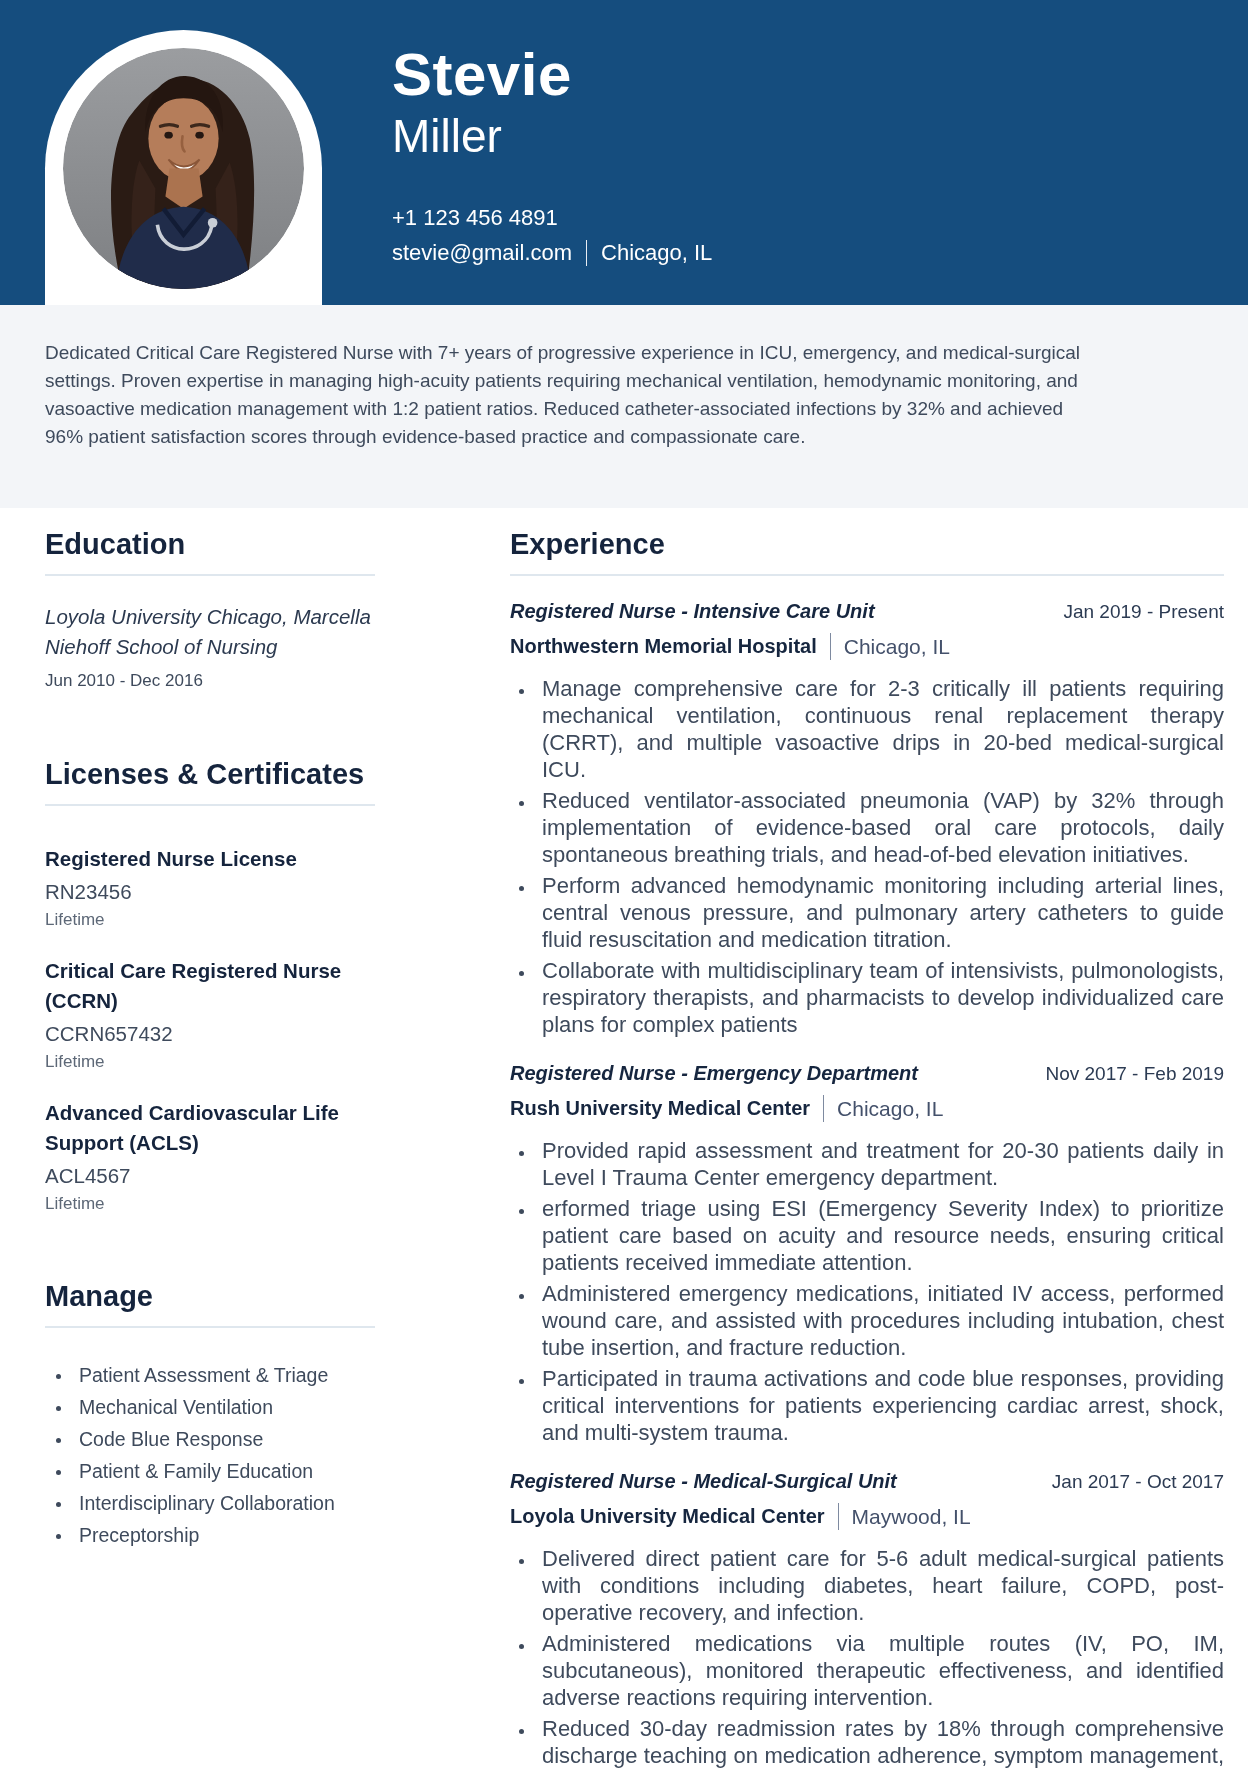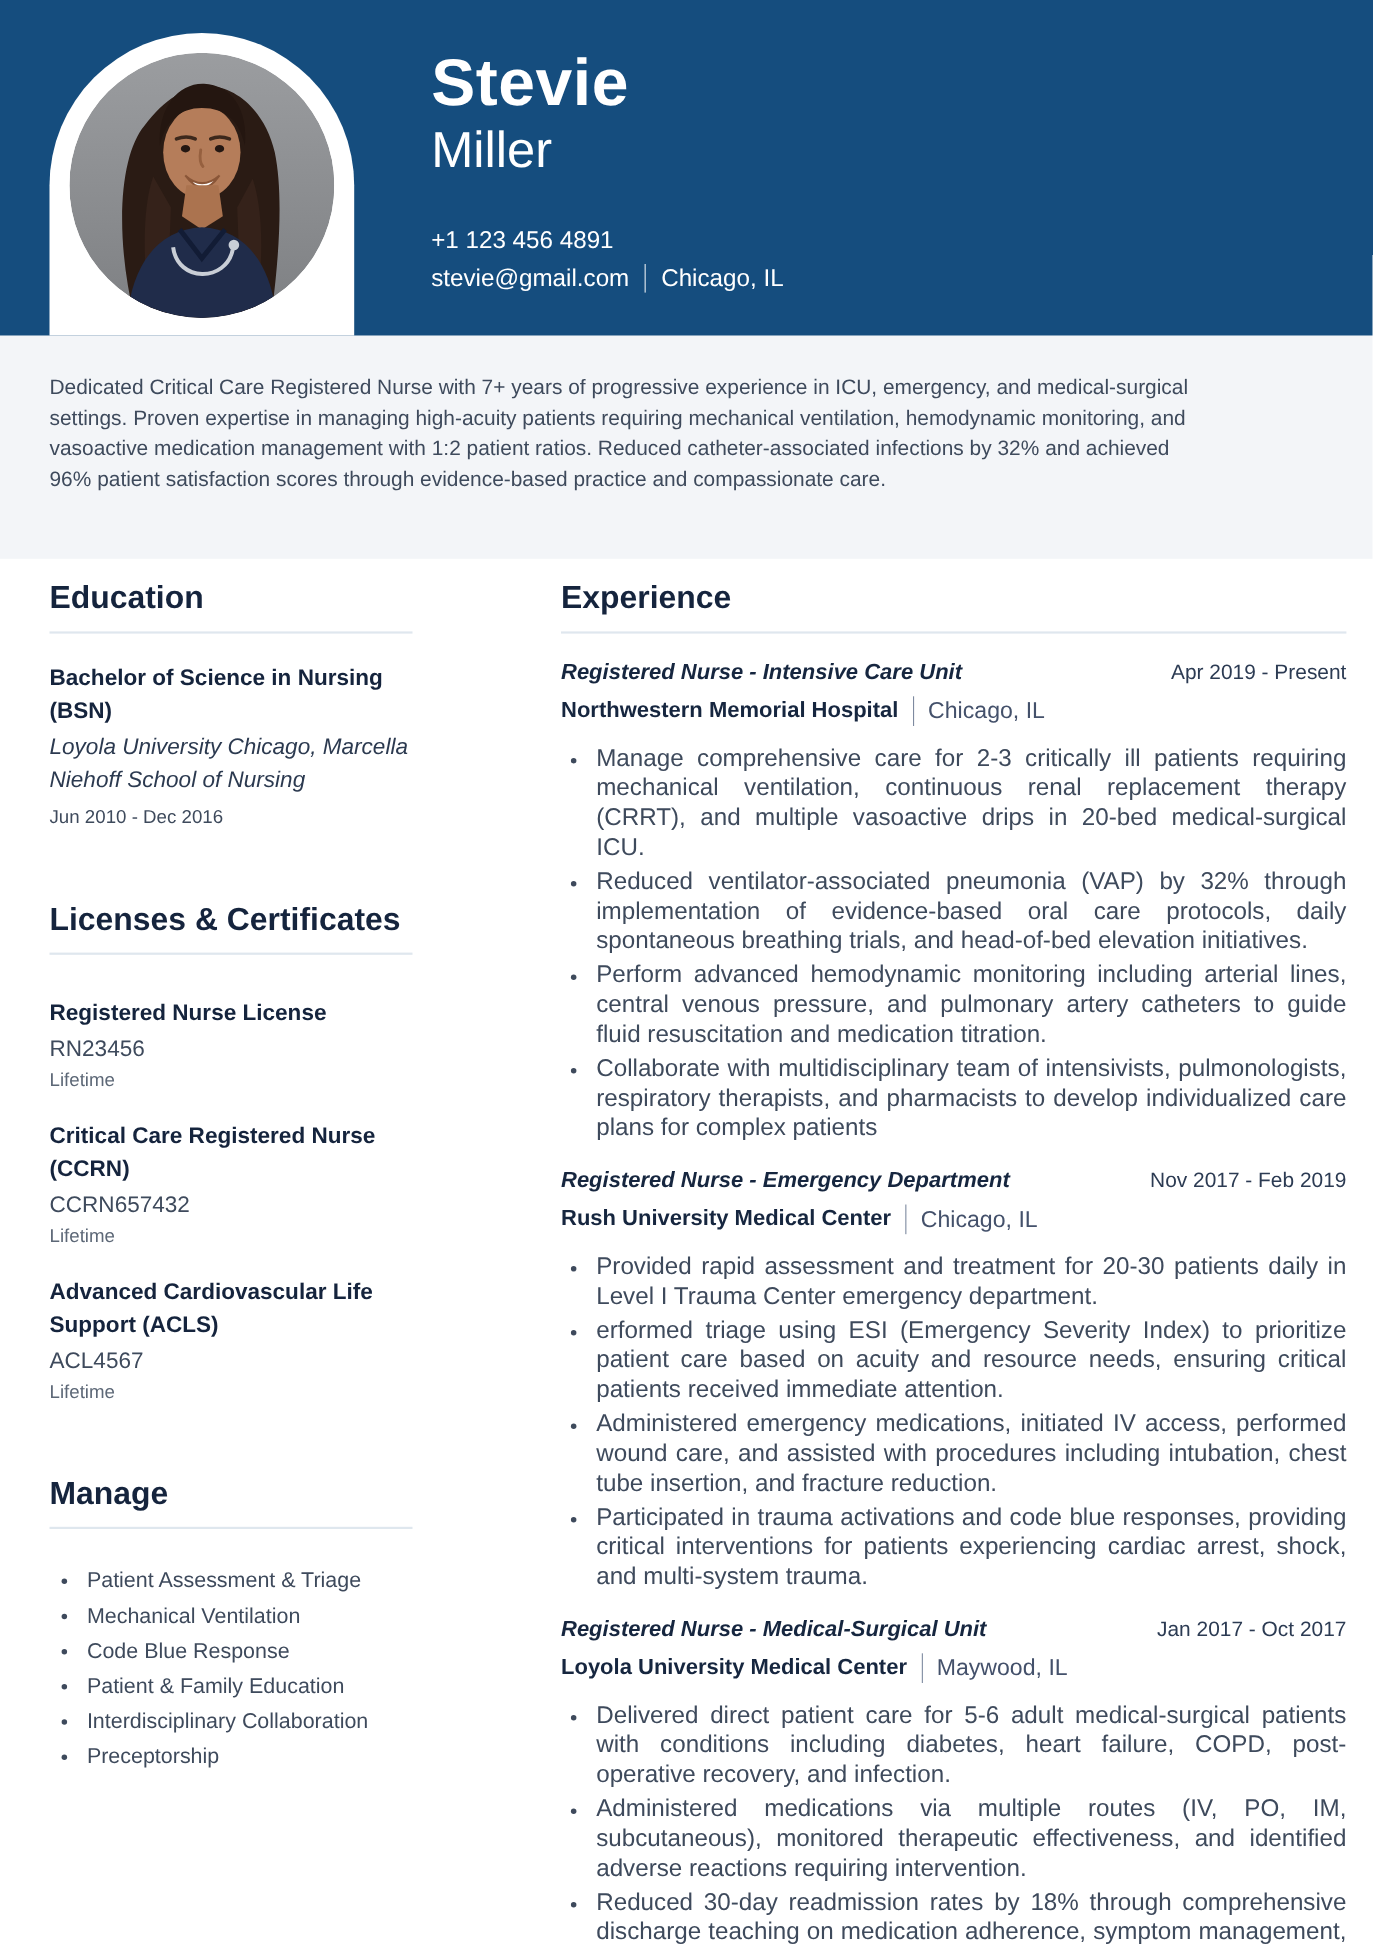--- a/index.html
+++ b/index.html
@@ -132,21 +132,20 @@
     <p>Dedicated Critical Care Registered Nurse with 7+ years of progressive experience in ICU, emergency, and medical-surgical settings. Proven expertise in managing high-acuity patients requiring mechanical ventilation, hemodynamic monitoring, and vasoactive medication management with 1:2 patient ratios. Reduced catheter-associated infections by 32% and achieved 96% patient satisfaction scores through evidence-based practice and compassionate care.</p>
   </section>
 
   <div class="columns">
 
     <aside class="col-left">
       <section class="block">
         <h2 class="sec">Education</h2>
         <div class="edu-list" id="edu-list">
   <div class="edu-item">
-    <div class="edu-degree">Bachelor of Science in Nursing (BSN)</div>
     <div class="edu-inst">Loyola University Chicago, Marcella Niehoff School of Nursing</div>
     <div class="edu-dates">Jun 2010 - Dec 2016</div>
   </div>
 </div>
       </section>
 
       <section class="block">
         <h2 class="sec">Licenses &amp; Certificates</h2>
         <div class="lic-list" id="lic-list">
   <div class="lic-item">
@@ -187,21 +186,21 @@
       </section>
     </aside>
 
     <main class="col-right">
       <section class="block">
         <h2 class="sec">Experience</h2>
         <div id="job-list">
   <article class="job">
     <div class="job-head">
       <span class="job-title">Registered Nurse - Intensive Care Unit</span>
-      <span class="job-dates">Apr 2019 - Present</span>
+      <span class="job-dates">Jan 2019 - Present</span>
     </div>
     <div class="job-sub">
       <span class="job-company">Northwestern Memorial Hospital</span>
       <span class="job-sep"></span>
       <span class="job-loc">Chicago, IL</span>
     </div>
     <ul class="bullets">
                 <li>Manage comprehensive care for 2-3 critically ill patients requiring mechanical ventilation, continuous renal replacement therapy (CRRT), and multiple vasoactive drips in 20-bed medical-surgical ICU.</li>
                 <li>Reduced ventilator-associated pneumonia (VAP) by 32% through implementation of evidence-based oral care protocols, daily spontaneous breathing trials, and head-of-bed elevation initiatives.</li>
                 <li>Perform advanced hemodynamic monitoring including arterial lines, central venous pressure, and pulmonary artery catheters to guide fluid resuscitation and medication titration.</li>

